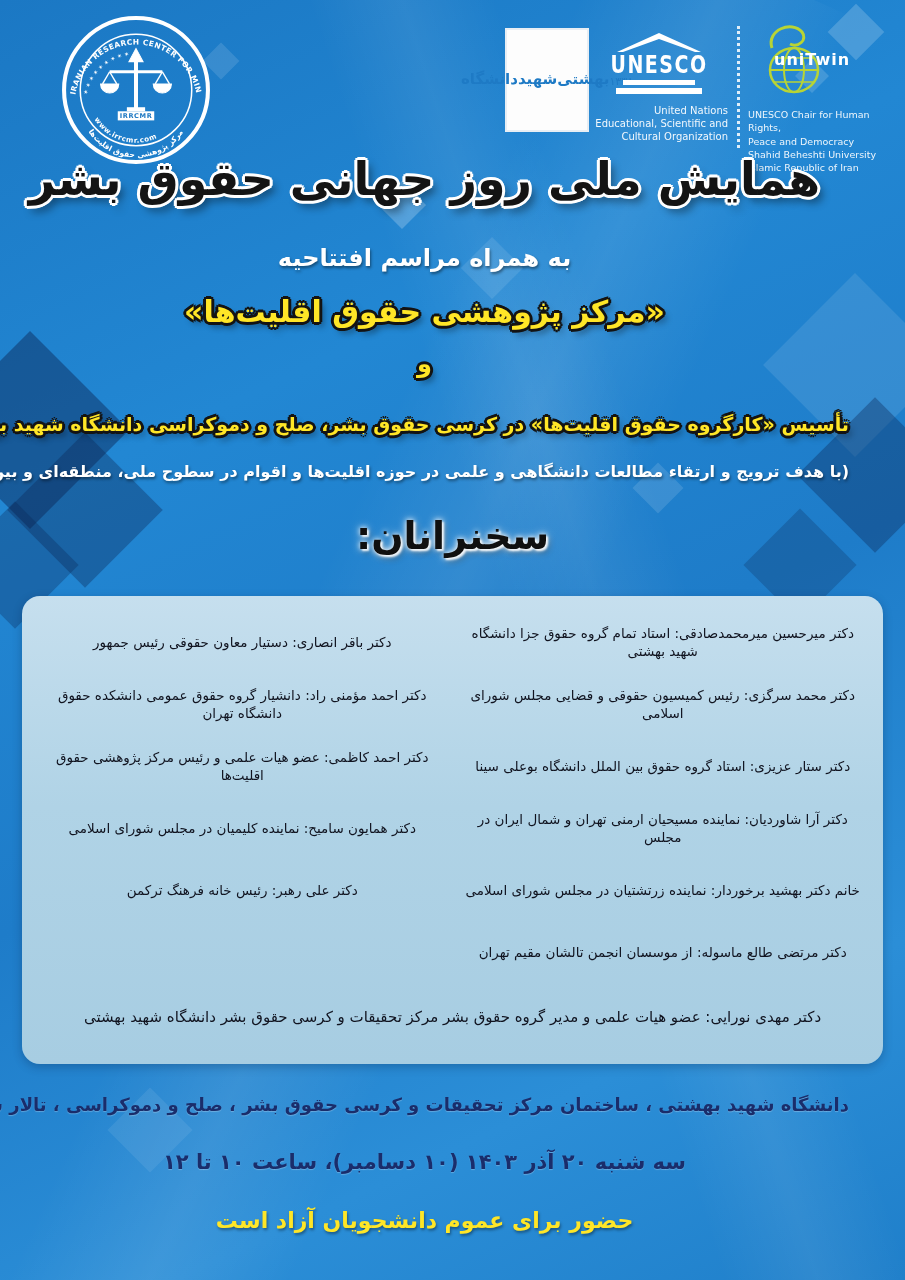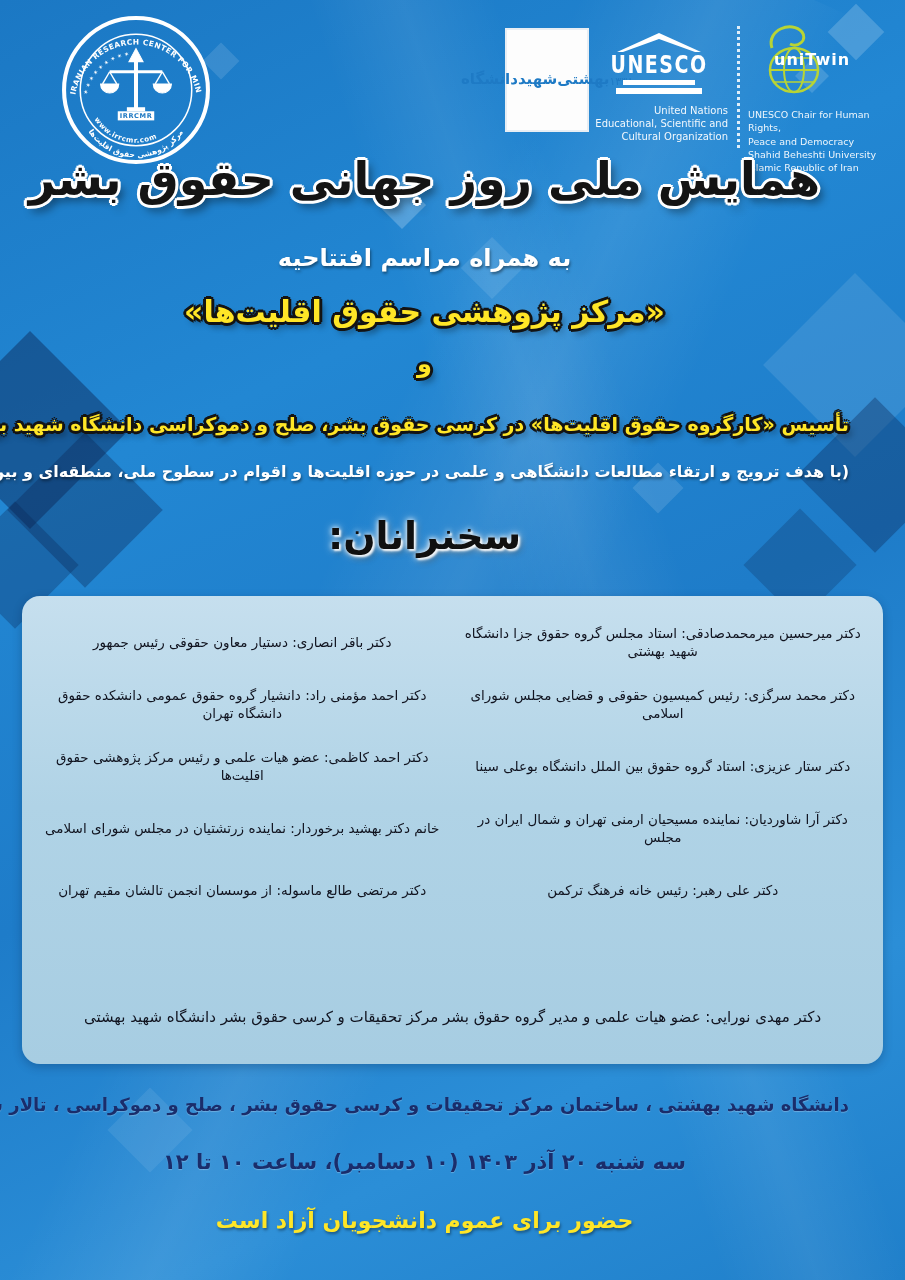--- a/index.html
+++ b/index.html
@@ -146,31 +146,32 @@
       </div>
     </div>
   </div>
 
   <div class="cline t-outline-w" dir="rtl" style="top:152px;font-size:46px;">همایش ملی روز جهانی حقوق بشر</div>
   <div class="cline t-white" dir="rtl" style="top:244px;font-size:24px;">به همراه مراسم افتتاحیه</div>
   <div class="cline t-yellow" dir="rtl" style="top:294px;font-size:30px;">«مرکز پژوهشی حقوق اقلیت‌ها»</div>
   <div class="cline t-yellow" dir="rtl" style="top:350px;font-size:24px;">و</div>
   <div class="cline t-yellow" dir="rtl" style="top:394px;font-size:19px;margin-top:19px;">تأسیس «کارگروه حقوق اقلیت‌ها» در کرسی حقوق بشر، صلح و دموکراسی دانشگاه شهید بهشتی</div>
   <div class="cline t-white" dir="rtl" style="top:462px;font-size:16px;">(با هدف ترویج و ارتقاء مطالعات دانشگاهی و علمی در حوزه اقلیت‌ها و اقوام در سطوح ملی، منطقه‌ای و بین المللی)</div>
-  <div class="cline t-heading" dir="rtl" style="top:514px;font-size:38px;">سخنرانان:</div>
+  <div class="cline t-heading" dir="rtl" style="top:514px;font-size:38px;margin-left:28px;">سخنرانان:</div>
 
   <div class="panel">
     <div class="grid">
-      <div class="cell">دکتر میرحسین میرمحمدصادقی: استاد مجلس گروه حقوق جزا دانشگاه شهید بهشتی</div>
+      <div class="cell">دکتر میرحسین میرمحمدصادقی: استاد تمام گروه حقوق جزا دانشگاه شهید بهشتی</div>
       <div class="cell">دکتر باقر انصاری: دستیار معاون حقوقی رئیس جمهور</div>
       <div class="cell">دکتر محمد سرگزی: رئیس کمیسیون حقوقی و قضایی مجلس شورای اسلامی</div>
       <div class="cell">دکتر احمد مؤمنی راد: دانشیار گروه حقوق عمومی دانشکده حقوق دانشگاه تهران</div>
       <div class="cell">دکتر ستار عزیزی: استاد گروه حقوق بین الملل دانشگاه بوعلی سینا</div>
       <div class="cell">دکتر احمد کاظمی: عضو هیات علمی و رئیس مرکز پژوهشی حقوق اقلیت‌ها</div>
       <div class="cell">دکتر آرا شاوردیان: نماینده مسیحیان ارمنی تهران و شمال ایران در مجلس</div>
+      <div class="cell">دکتر همایون سامیح: نماینده کلیمیان در مجلس شورای اسلامی</div>
       <div class="cell">خانم دکتر بهشید برخوردار: نماینده زرتشتیان در مجلس شورای اسلامی</div>
       <div class="cell">دکتر علی رهبر: رئیس خانه فرهنگ ترکمن</div>
       <div class="cell">دکتر مرتضی طالع ماسوله: از موسسان انجمن تالشان مقیم تهران</div>
     </div>
     <div class="fullrow">دکتر مهدی نورایی: عضو هیات علمی و مدیر گروه حقوق بشر مرکز تحقیقات و کرسی حقوق بشر دانشگاه شهید بهشتی</div>
   </div>
 
   <div class="cline t-navy" dir="rtl" style="top:1094px;font-size:18px;">دانشگاه شهید بهشتی ، ساختمان مرکز تحقیقات و کرسی حقوق بشر ، صلح و دموکراسی ، تالار سلام</div>
   <div class="cline t-navy" dir="rtl" style="top:1150px;font-size:21px;">سه شنبه ۲۰  آذر ۱۴۰۳ (۱۰ دسامبر)، ساعت ۱۰ تا ۱۲</div>
   <div class="cline" dir="rtl" style="top:1208px;font-size:22px;color:#ffe627;font-weight:bold;text-shadow:1px 2px 3px rgba(0,0,0,.4);">حضور برای عموم دانشجویان آزاد است</div>

